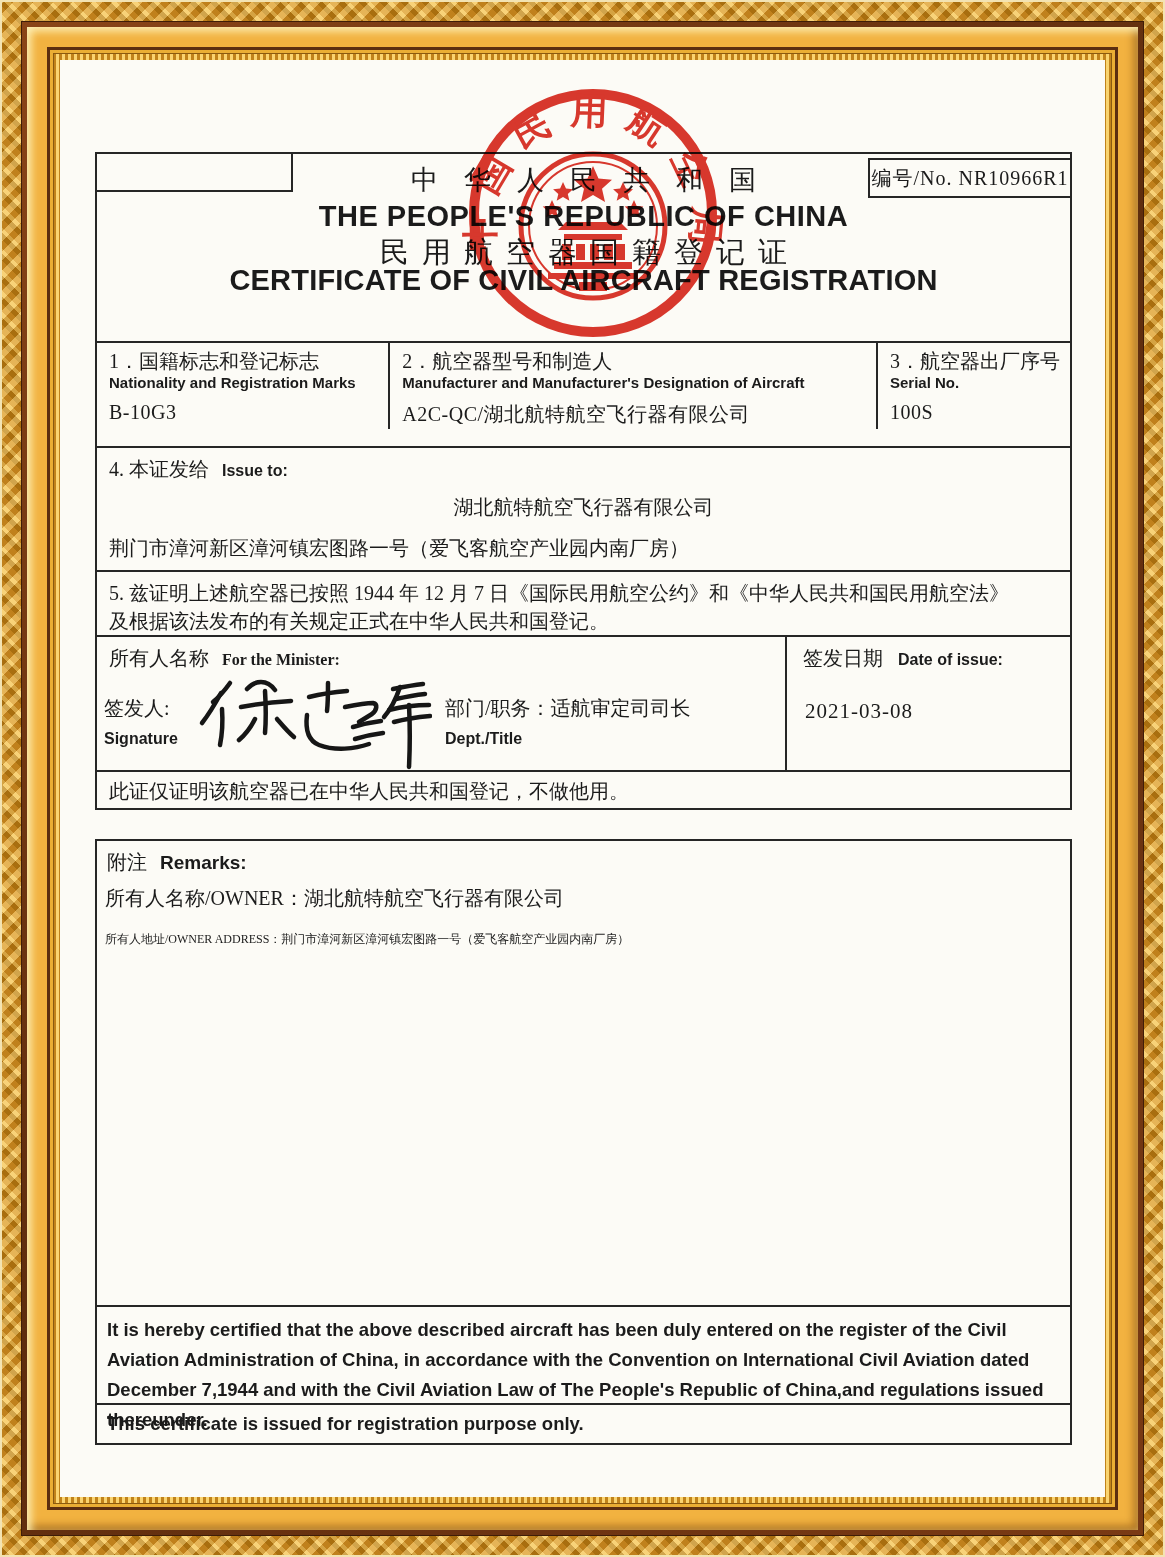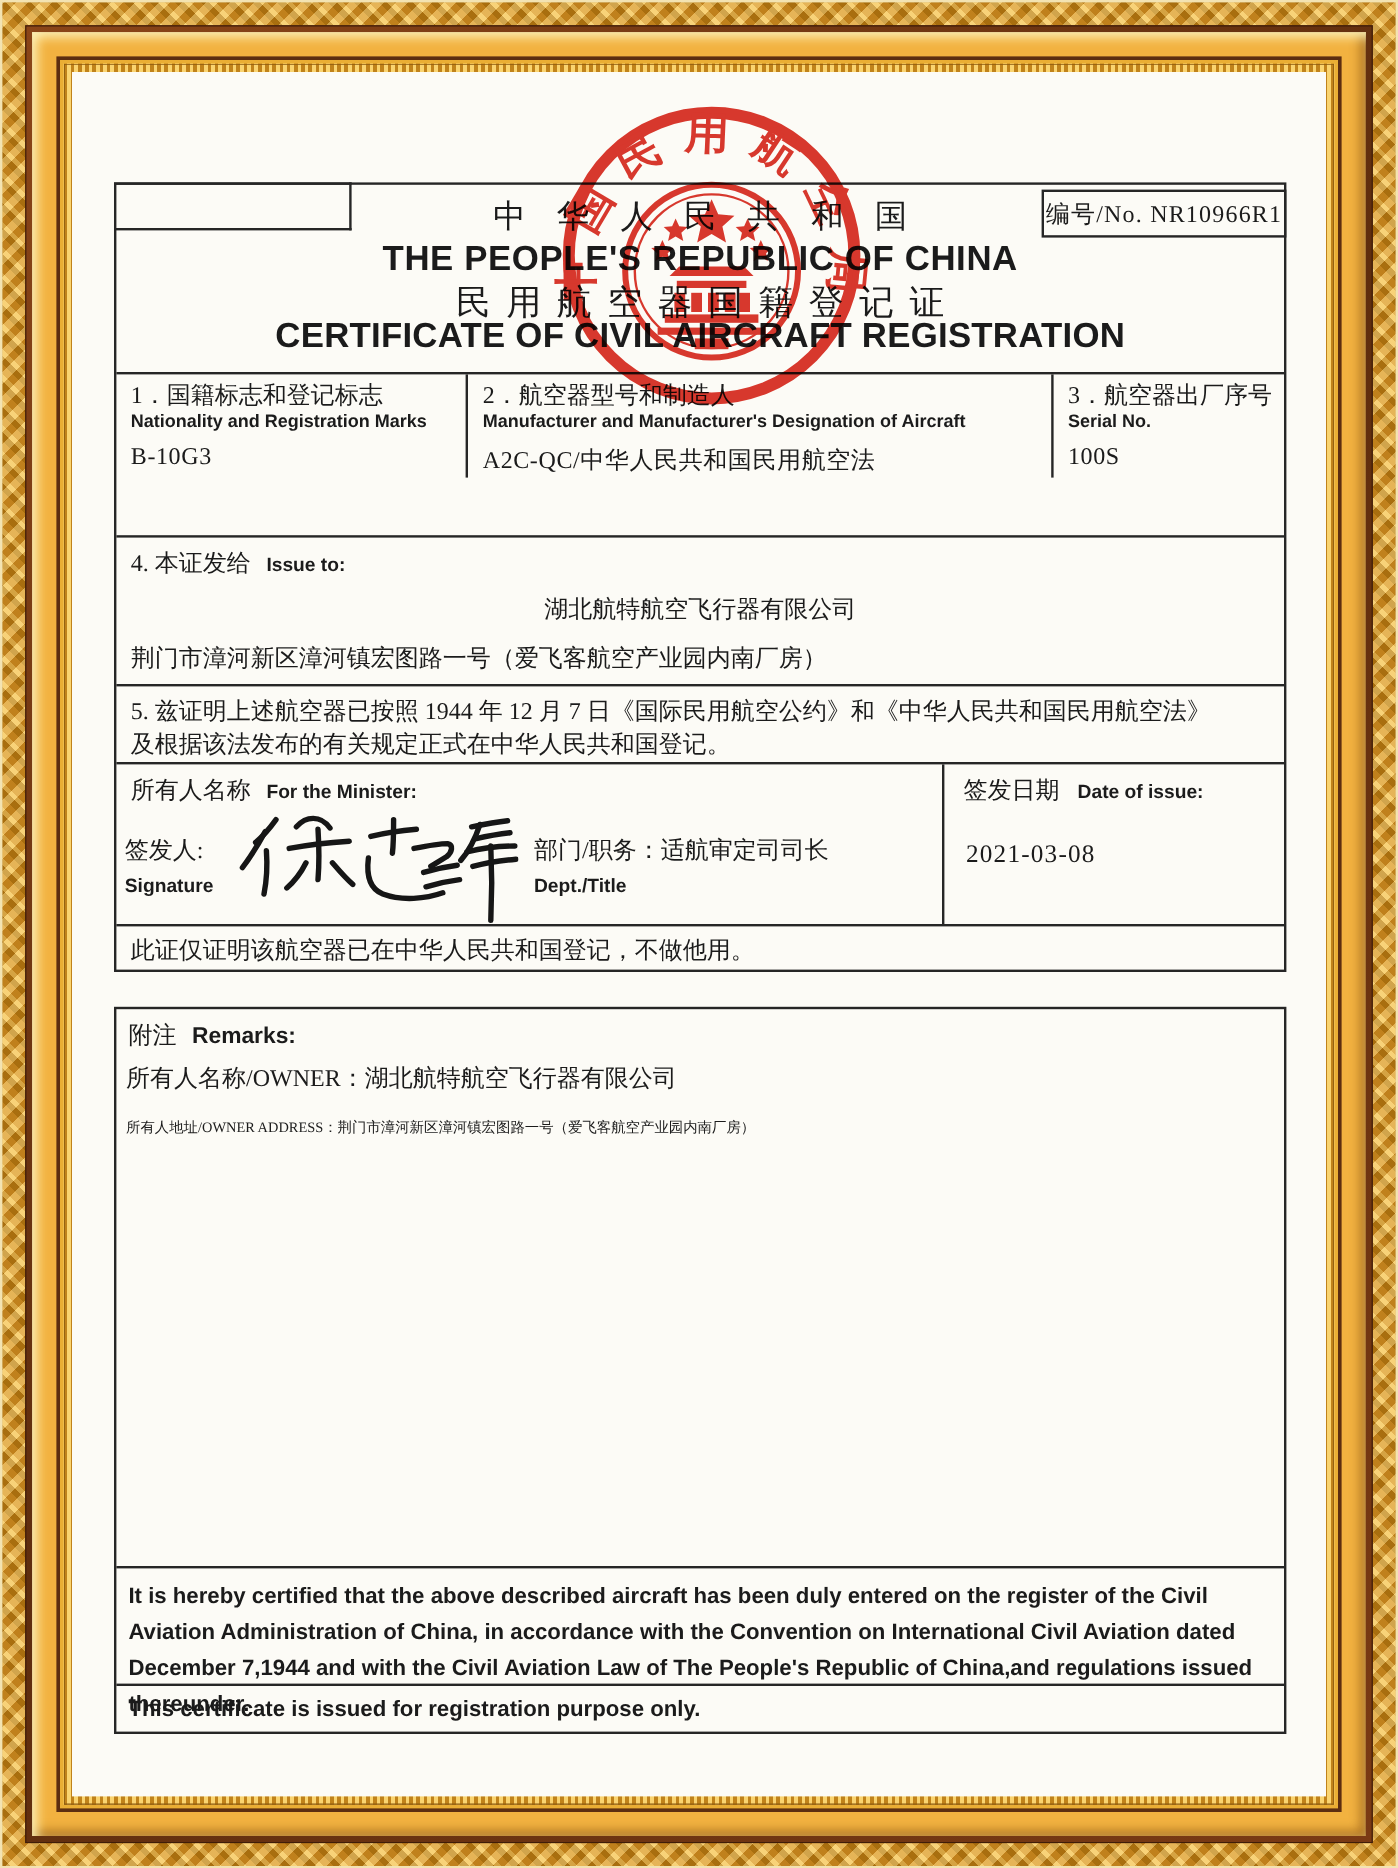--- a/index.html
+++ b/index.html
@@ -38,21 +38,21 @@
   #serial-box { right:-2px; top:4px; width:204px; height:40px; border:2px solid #262626;
       display:flex; align-items:center; justify-content:center; font-size:20px; letter-spacing:1px; }
 
   .hdr-line { position:absolute; left:0; width:100%; text-align:center; white-space:nowrap; }
   #hdr-cn-nation { top:8px;  font-size:27px; letter-spacing:26px; text-indent:26px; }
   #hdr-en-nation { top:46px; font-size:29px; letter-spacing:0.5px; }
   #hdr-cn-cert   { top:79px; font-size:29px; letter-spacing:13px; text-indent:13px; }
   #hdr-en-cert   { top:110px; font-size:29px; letter-spacing:0.2px; }
 
   
-  #row1 { position:absolute; left:0; top:156px; width:100%; height:88px; border-top:2px solid #262626; display:flex; }
+  #row1 { position:absolute; left:0; top:187px; width:100%; height:88px; border-top:2px solid #262626; display:flex; }
   .cell { padding:6px 10px 4px 12px; display:flex; flex-direction:column; }
   .cell + .cell { border-left:2px solid #262626; }
   #cell-nationality { width:292px; }
   #cell-manufacturer { width:489px; }
   #cell-serial { flex:1; }
   .lbl-cn { font-size:20px; line-height:24px; white-space:nowrap; }
   .lbl-en { font-family:"Liberation Sans",sans-serif; font-weight:700; font-size:15px; line-height:19px; white-space:nowrap; }
   .cell-val { font-size:20px; margin-top:9px; letter-spacing:.5px; }
 
   
@@ -62,21 +62,21 @@
   #issue-name { font-size:20px; margin-top:11px;text-align:center; }
   #issue-address { font-size:20px; margin-top:14px; }
 
   
   #sec5 { position:absolute; left:0; top:416px; width:100%; height:82px; border-top:2px solid #262626; padding:7px 10px 0 12px; font-size:20px; line-height:28px; }
 
   
   #minister-row { position:absolute; left:0; top:481px; width:100%; height:135px; border-top:2px solid #262626; }
   #minister-divider { position:absolute; left:688px; top:0; bottom:0; border-left:2px solid #262626; }
   #minister-label { position:absolute; left:12px; top:8px; font-size:20px; }
-  #minister-label .enb { font-size:16px; margin-left:8px; }
+  #minister-label .enb { font-size:16px; margin-left:8px;font-family:Liberation Serif, serif; }
   #signer-label { position:absolute; left:7px; top:58px; }
   #signer-label .cn { font-size:20px; display:block; }
   #signer-label .enb { font-size:16px; display:block; margin-top:8px; }
   #signature-svg { position:absolute; left:100px; top:40px; }
   #dept-block { position:absolute; left:348px; top:58px; }
   #dept-block .cn { font-size:20px; display:block; }
   #dept-block .enb { font-size:16px; display:block; margin-top:8px; }
   #date-label { position:absolute; left:706px; top:8px; font-size:20px; }
   #date-label .enb { font-size:16px; margin-left:10px; }
   #date-value { position:absolute; left:708px; top:62px; font-size:21px; letter-spacing:1px; }
@@ -127,21 +127,21 @@
 
     <div id="row1">
       <div class="cell" id="cell-nationality">
         <span class="lbl-cn">1．国籍标志和登记标志</span>
         <span class="lbl-en">Nationality and Registration Marks</span>
         <span class="cell-val">B-10G3</span>
       </div>
       <div class="cell" id="cell-manufacturer">
         <span class="lbl-cn">2．航空器型号和制造人</span>
         <span class="lbl-en">Manufacturer and Manufacturer's Designation of Aircraft</span>
-        <span class="cell-val">A2C-QC/中华人民共和国民用航空法</span>
+        <span class="cell-val">A2C-QC/湖北航特航空飞行器有限公司</span>
       </div>
       <div class="cell" id="cell-serial">
         <span class="lbl-cn">3．航空器出厂序号</span>
         <span class="lbl-en">Serial No.</span>
         <span class="cell-val">100S</span>
       </div>
     </div>
 
     <div id="sec4">
       <div class="line1">

